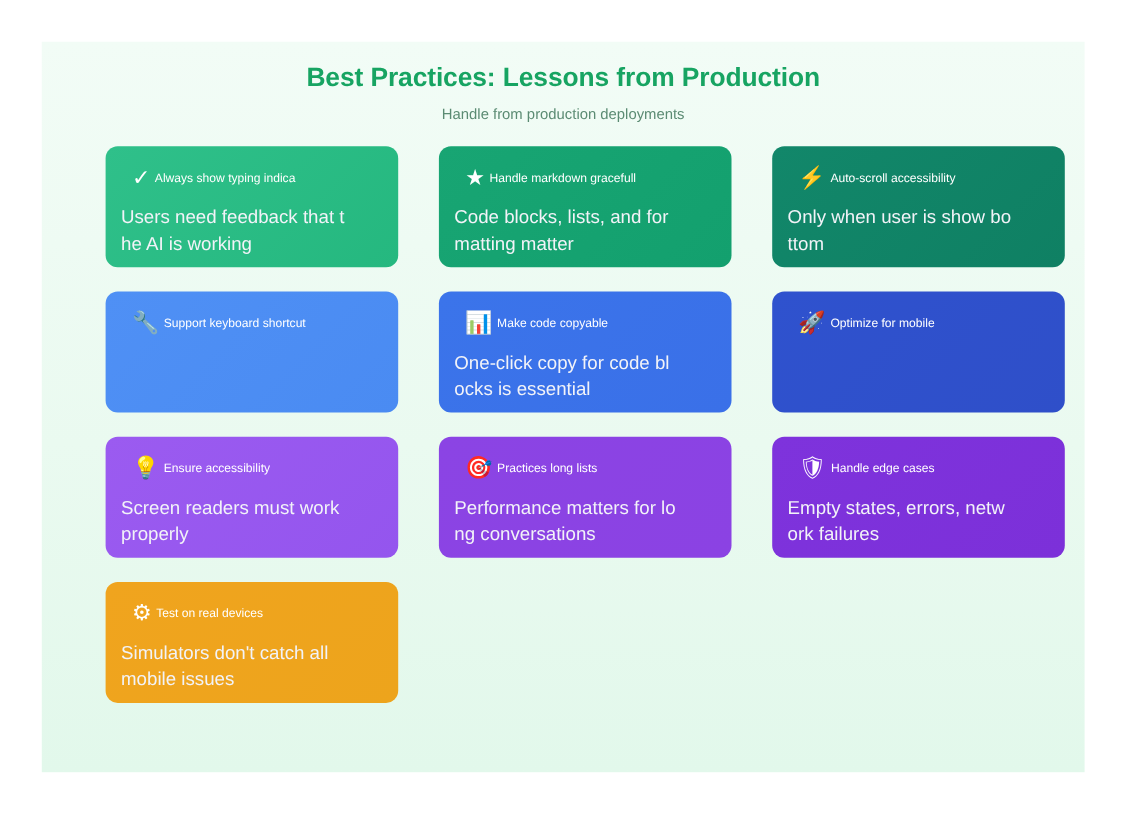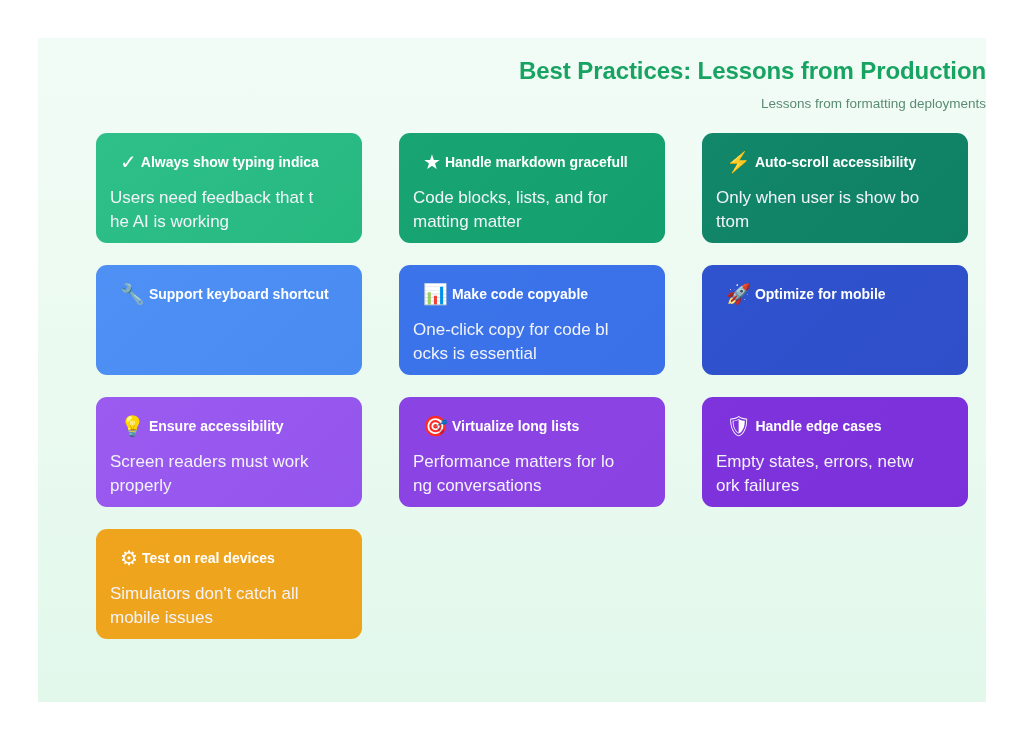--- a/index.html
+++ b/index.html
@@ -19,21 +19,21 @@
     position: absolute;
     left: 38px;
     top: 38px;
     width: 948px;
     height: 664px;
     background: linear-gradient(180deg, #f2fcf6 0%, #eafaf0 55%, #e2f8eb 100%);
     box-sizing: border-box;
   }
 
   .header {
-    text-align: right;
+    text-align: center;
     padding-top: 18px;
   }
 
   .title {
     font-size: 24px;
     font-weight: bold;
     color: #17a462;
     letter-spacing: -0.1px;
     margin: 0;
     line-height: 30px;
@@ -78,22 +78,22 @@
   .card-icon {
     font-size: 20px;
     line-height: 26px;
     flex: 0 0 auto;
     margin-left: 10px;
     margin-right: 4px;
     color: #ffffff;
   }
 
   .card-title {
-    font-size: 14px;
-    font-weight: bold;
+    font-size: 11px;
+    font-weight: normal;
     color: #ffffff;
     line-height: 26px;
     white-space: nowrap;
     flex: 0 0 auto;
   }
 
   .card-desc {
     margin-top: 11px;
     font-size: 17px;
     color: #f2f3f8;
@@ -116,21 +116,21 @@
   .c-purple-c { background: linear-gradient(135deg, #7e33dc 0%, #7c30d9 100%); }
   .c-orange-a { background: linear-gradient(135deg, #f0a41e 0%, #eda41c 100%); }
 </style>
 </head>
 <body>
 
 <div class="page">
 
   <div class="header">
     <h1 class="title">Best Practices: Lessons from Production</h1>
-    <p class="subtitle">Lessons from formatting deployments</p>
+    <p class="subtitle">Handle from production deployments</p>
   </div>
 
   <div class="grid">
       <div class="card c-green-a">
         <div class="card-head">
           <span class="card-icon">✓</span>
           <span class="card-title">Always show typing indica</span>
         </div>
         <div class="card-desc">Users need feedback that the AI is working</div>
       </div>
@@ -170,21 +170,21 @@
       <div class="card c-purple-a">
         <div class="card-head">
           <span class="card-icon">💡</span>
           <span class="card-title">Ensure accessibility</span>
         </div>
         <div class="card-desc">Screen readers must work properly</div>
       </div>
       <div class="card c-purple-b">
         <div class="card-head">
           <span class="card-icon">🎯</span>
-          <span class="card-title">Virtualize long lists</span>
+          <span class="card-title">Practices long lists</span>
         </div>
         <div class="card-desc">Performance matters for long conversations</div>
       </div>
       <div class="card c-purple-c">
         <div class="card-head">
           <span class="card-icon">🛡</span>
           <span class="card-title">Handle edge cases</span>
         </div>
         <div class="card-desc">Empty states, errors, network failures</div>
       </div>

